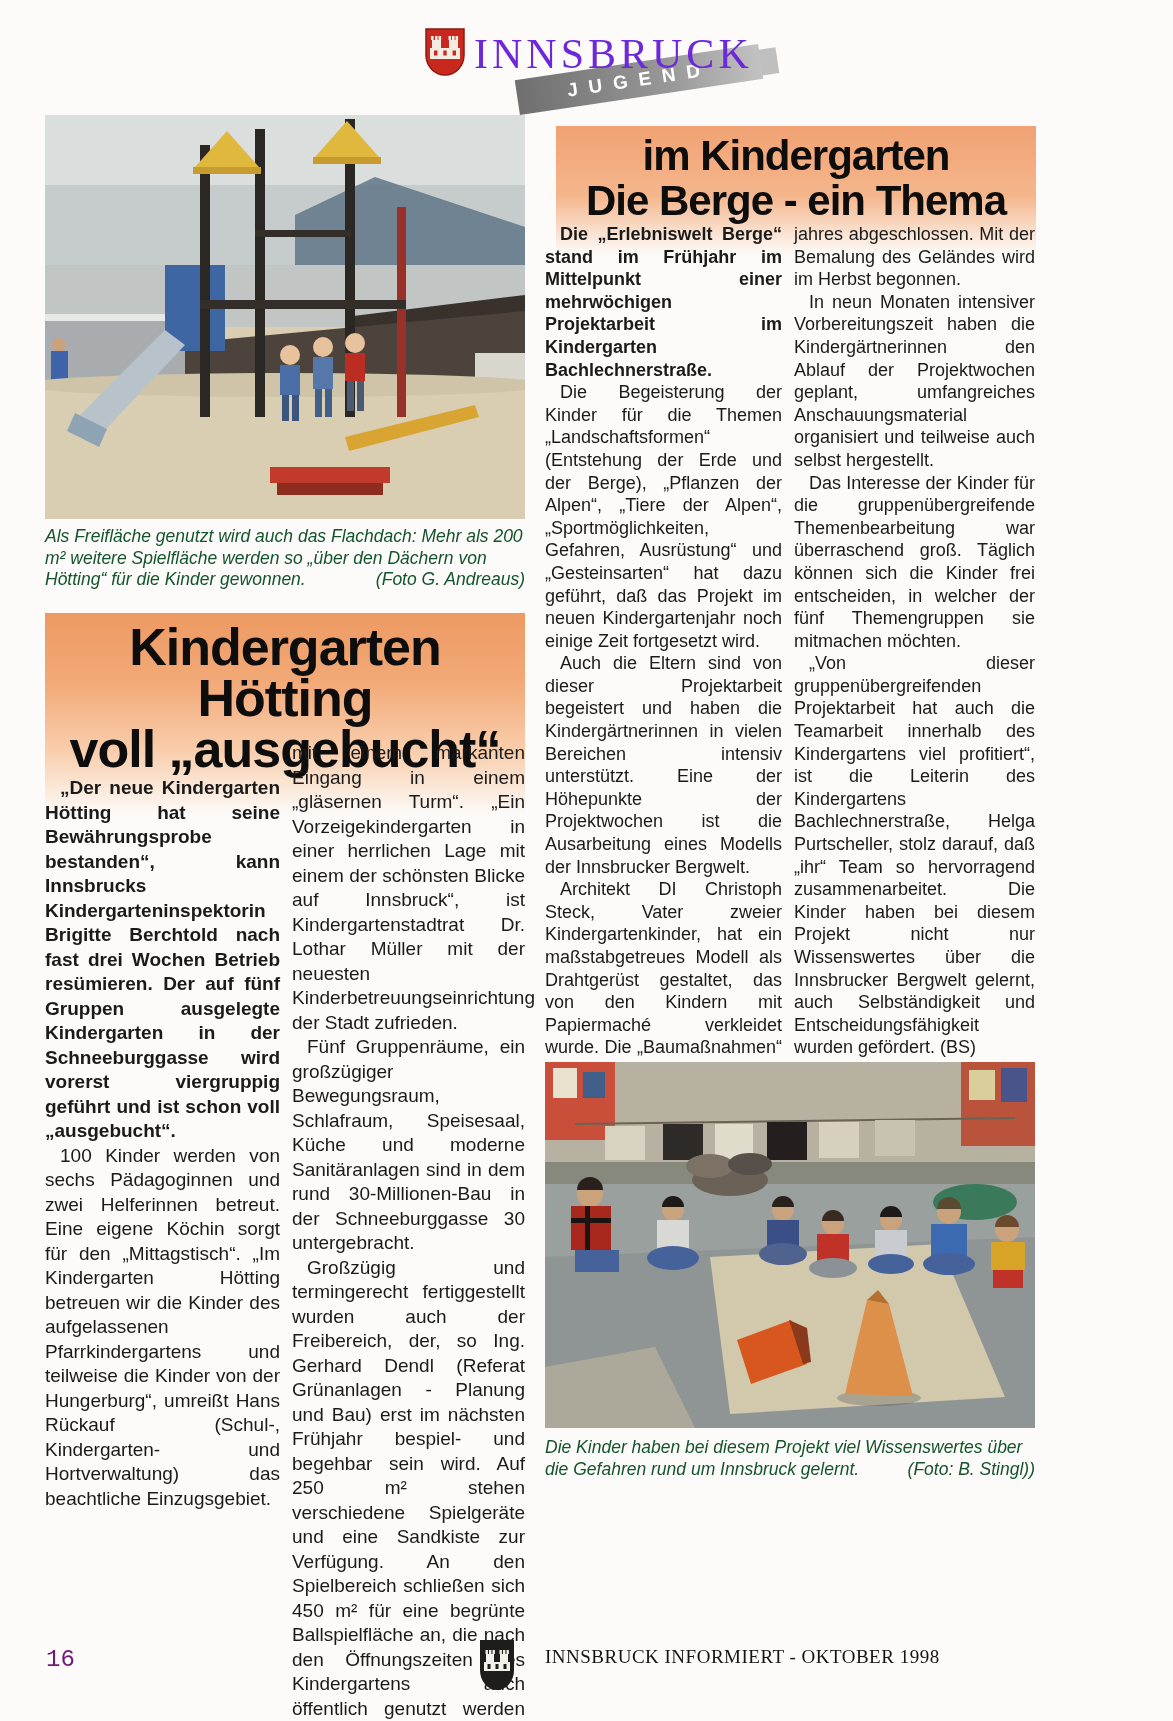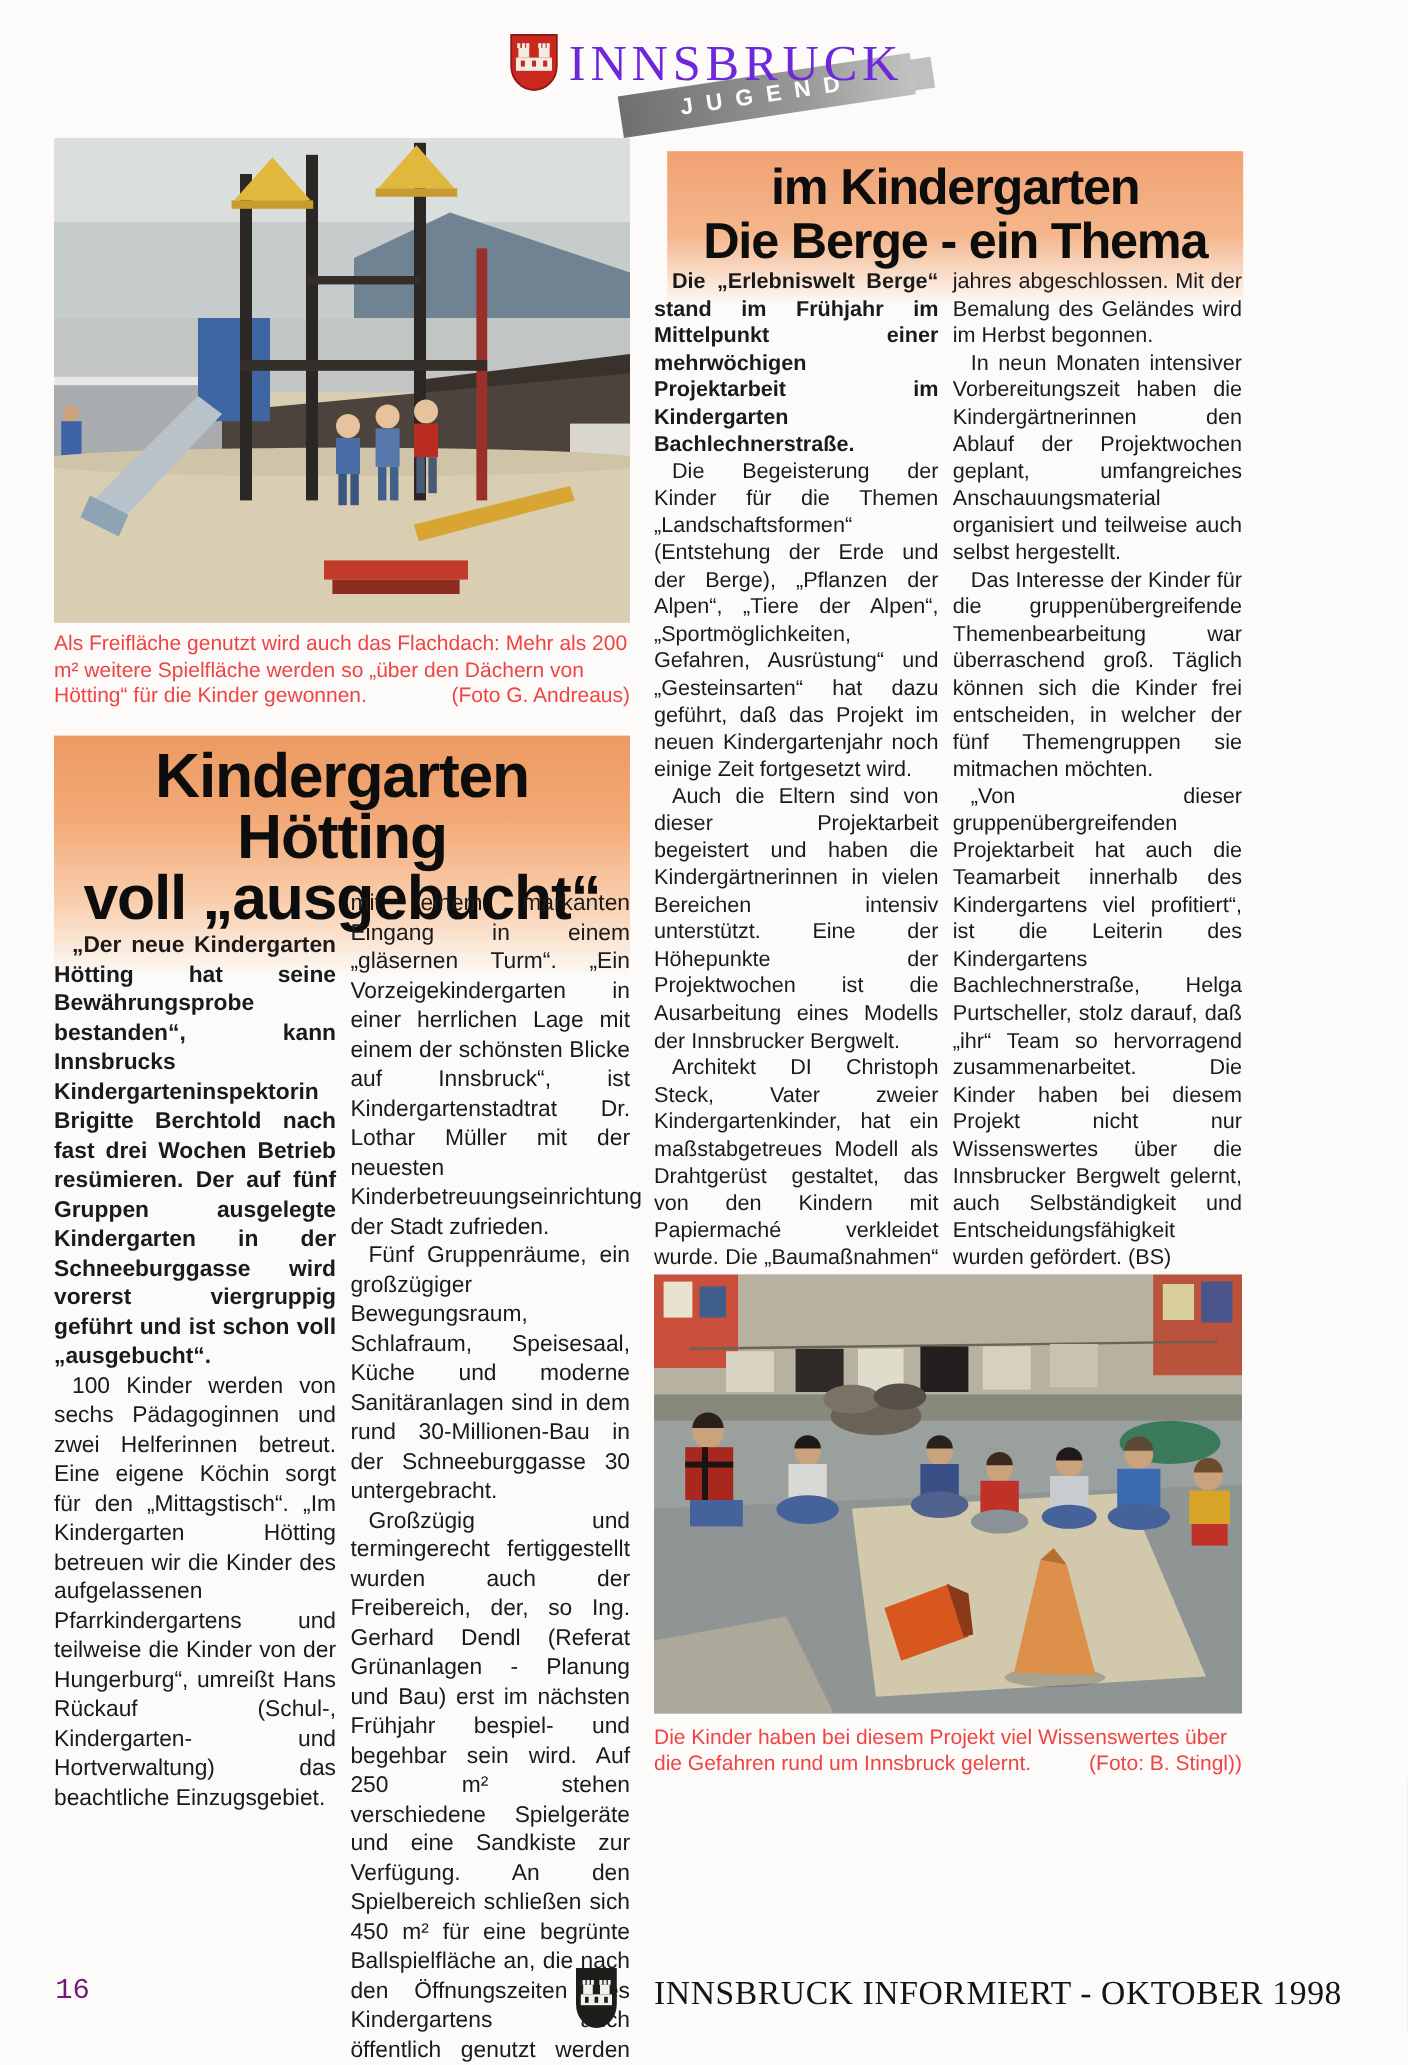--- a/index.html
+++ b/index.html
@@ -18,21 +18,21 @@
             transform:rotate(-8.5deg); display:flex; align-items:center; justify-content:center; }
   .ribbon span { color:#fff; font-weight:700; font-size:19px; letter-spacing:11px; }
 
   
   .photo { position:absolute; display:block; }
   .photo-playground { left:45px; top:115px; width:480px; height:404px; }
   .photo-kindergarten { left:545px; top:1062px; width:490px; height:366px; }
   .photo svg { display:block; width:100%; height:100%; }
 
   
-  .caption { position:absolute; color:#ef4444; font-size:17.5px; line-height:21.5px; }
+  .caption { position:absolute; font-style:italic; color:#14532d; font-size:17.5px; line-height:21.5px; }
   .caption .credit { position:absolute; right:0; bottom:0; }
   .caption-left { left:45px; top:526px; width:480px; height:64px; }
   .caption-right { left:545px; top:1437px; width:490px; height:43px; }
 
   
   .headline { position:absolute; text-align:center; font-weight:700; color:#0d0d0d; }
   .headline-left { left:45px; top:613px; width:480px; height:215px;
       background:linear-gradient(180deg,#ed9a62 0%,#f2a977 32%,#f9cfae 65%,rgba(255,255,255,0) 94%); }
   .headline-left .hl { font-size:52px; line-height:51px; letter-spacing:-1px; }
   .headline-left .hl:first-child { padding-top:9px; }
@@ -51,21 +51,21 @@
   .lcol1 { left:45px;  top:741px; width:235px;margin-top:35px; }
   .lcol2 { left:292px; top:741px; width:233px; }
   .rcol1 { left:545px; top:223px; width:237px; }
   .rcol2 { left:794px; top:223px; width:241px; }
 
   
   .pageno { position:absolute; left:46px; top:1646px; font-family:Liberation Mono, monospace;
             font-size:24px; color:#701a75; }
   .footer-emblem { position:absolute; left:478px; top:1638px; width:38px; height:56px; }
   .footer-right { position:absolute; left:545px; top:1646px; width:492px; text-align:left;
-                  font-family:"Liberation Serif", serif; font-size:28px; color:#141414;
+                  font-family:"Liberation Serif", serif; font-size:19px; color:#141414;
                   letter-spacing:0.5px; white-space:nowrap; }
 </style>
 </head>
 <body>
 
 <div class="page">
 
   <div class="ribbon-tail"></div>
   <div class="ribbon">
     <span>JUGEND</span>

